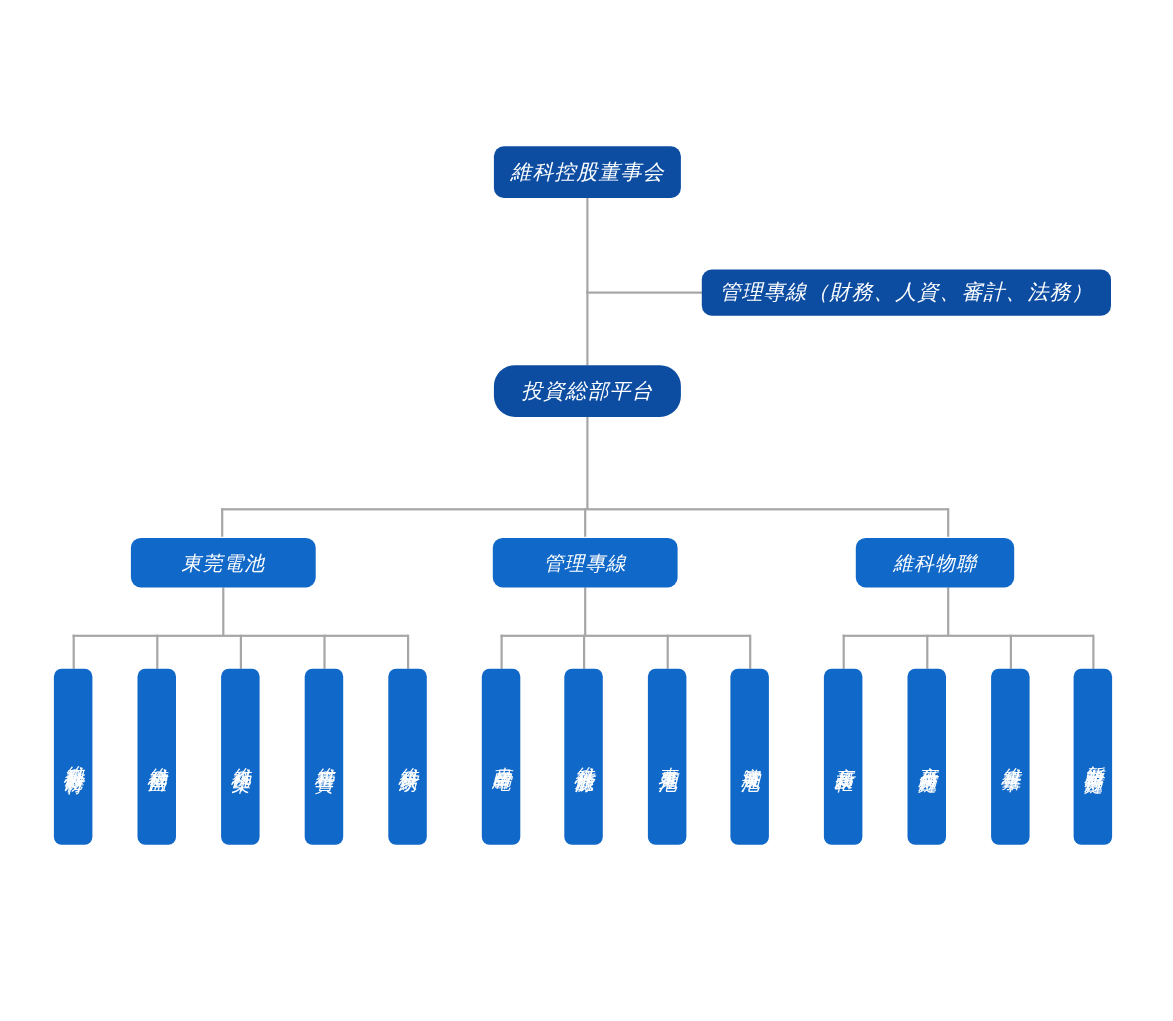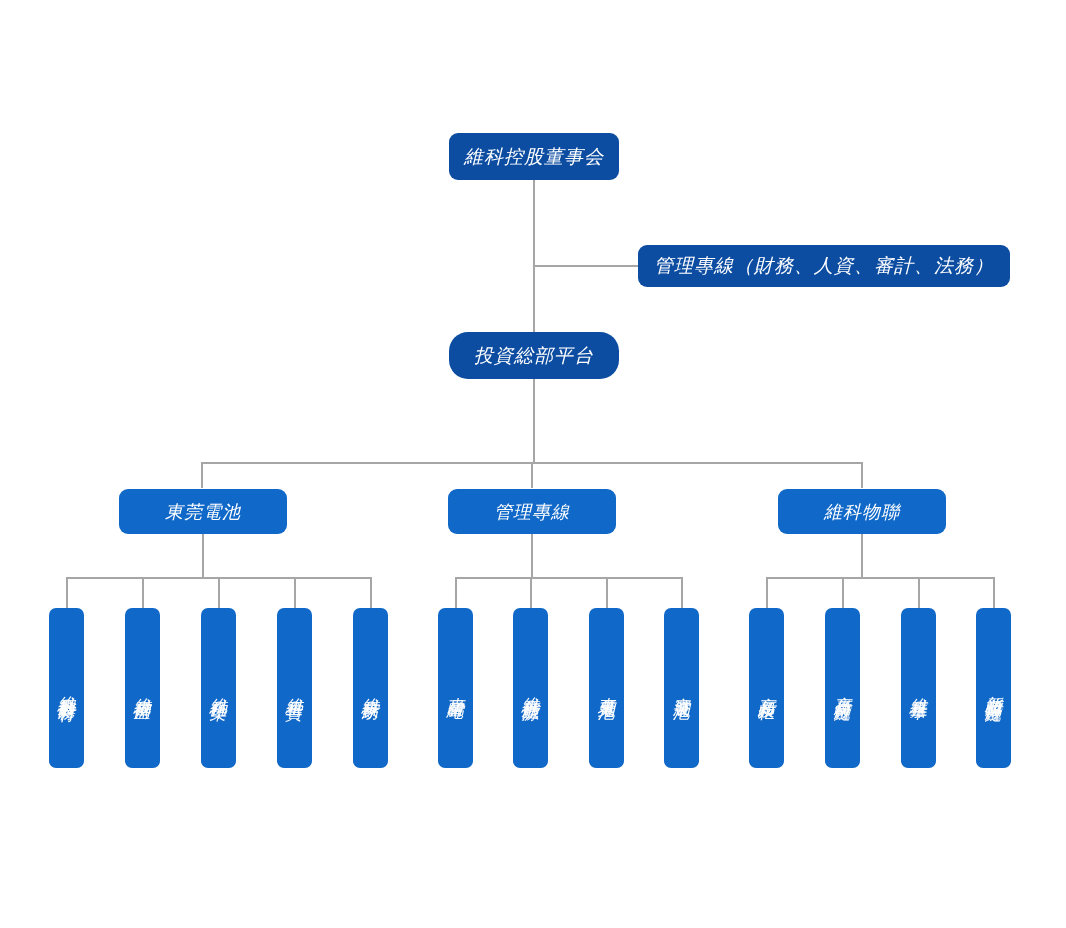--- a/index.html
+++ b/index.html
@@ -132,21 +132,21 @@
   <div class="node node-platform" style="left:449px; top:332px; width:170px; height:47px;">
     <span>投資総部平台</span>
   </div>
 
   <div class="node node-div" style="left:119px; top:489px; width:168px; height:45px;">
     <span>東莞電池</span>
   </div>
   <div class="node node-div" style="left:448px; top:489px; width:168px; height:45px;">
     <span>管理專線</span>
   </div>
-  <div class="node node-div" style="left:778px; top:489px; width:168px; height:45px;text-align:right;">
+  <div class="node node-div" style="left:778px; top:489px; width:144px; height:45px;text-align:right;">
     <span>維科物聯</span>
   </div>
 
   <div class="node node-leaf" style="left:49px; top:608px; width:35px; height:160px;">
     <span class="leaf-text">維科製能特材</span>
   </div>
   <div class="node node-leaf" style="left:125px; top:608px; width:35px; height:160px;">
     <span class="leaf-text">維科盛网</span>
   </div>
   <div class="node node-leaf" style="left:201px; top:608px; width:35px; height:160px;">

